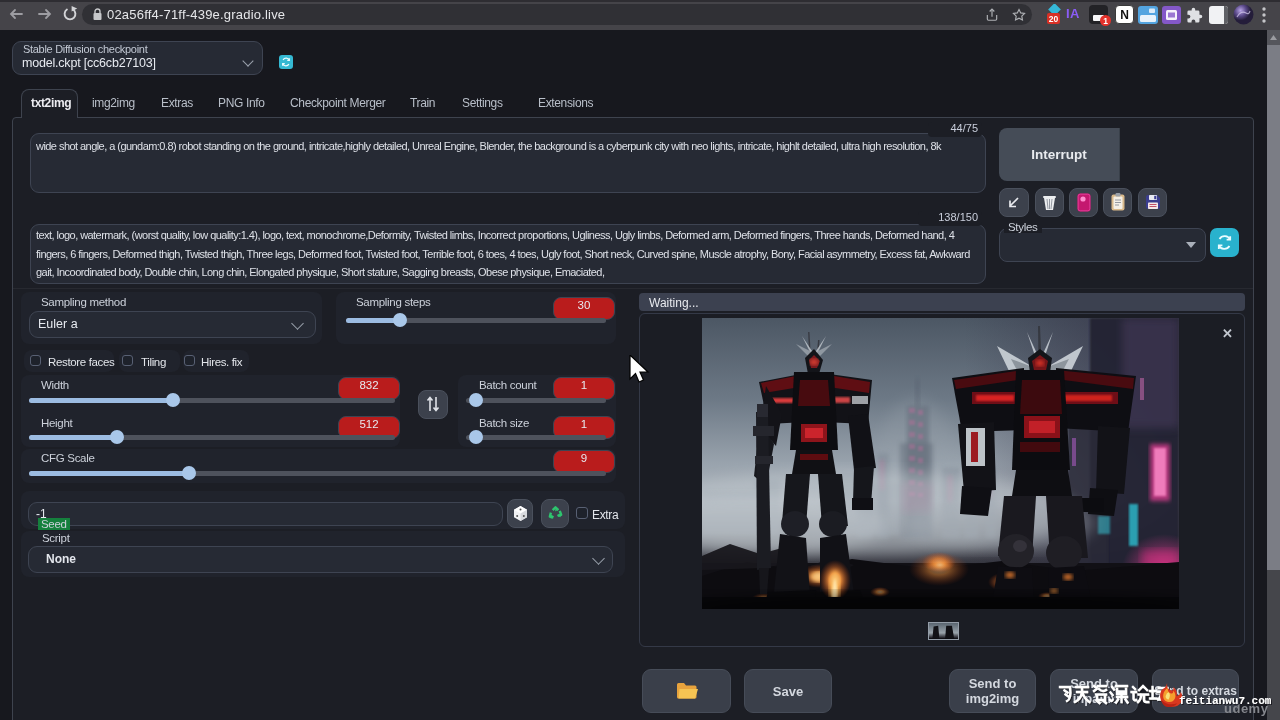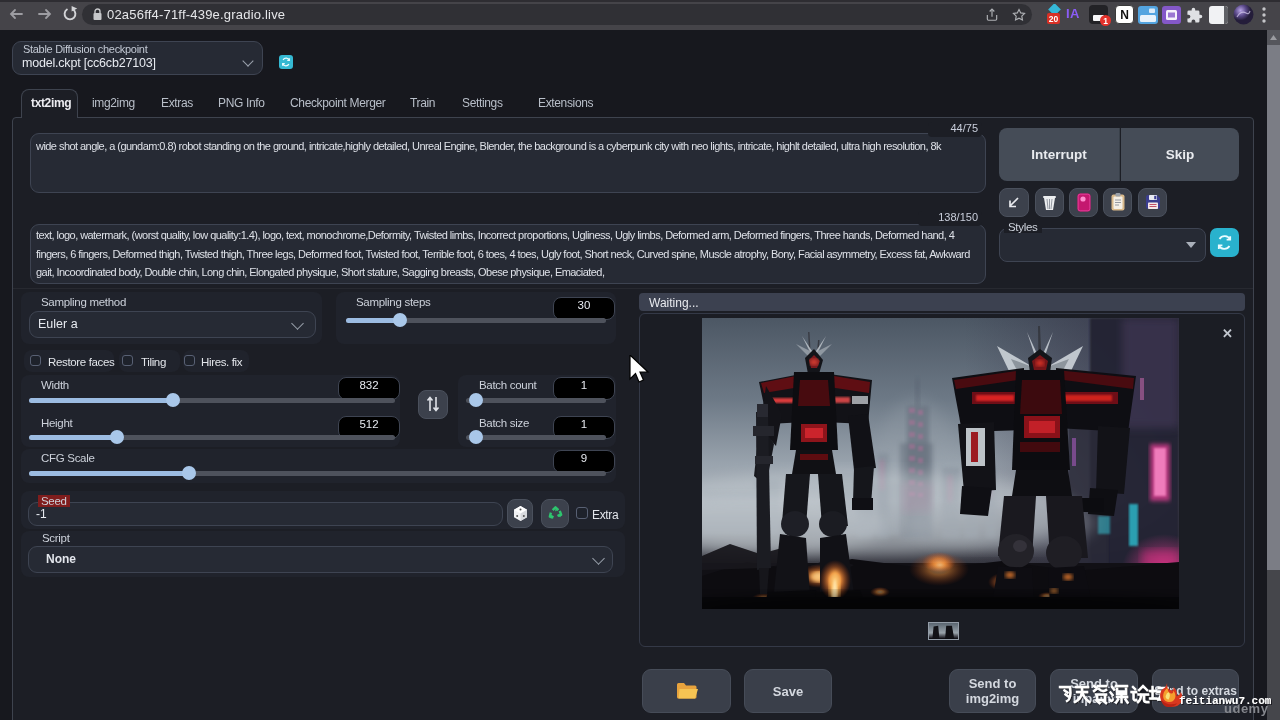--- a/index.html
+++ b/index.html
@@ -12,21 +12,21 @@
   #urlpill { position:absolute; left:82px; top:4px; width:950px; height:21px; border-radius:11px;
     background:#303035; color:#e6e7ea; font-size:13px; line-height:21px; }
   #urlpill .lock { position:absolute; left:10px; top:4px; }
   #urlpill .url { position:absolute; left:25px; top:0px; letter-spacing:0.2px; }
   
   #page { position:absolute; left:0; top:30px; width:1280px; height:690px; background:#17181e; }
   .blk { position:absolute; background:#20232c; border-radius:8px; }
   .inp { position:absolute; background:#262a34; border:1px solid #3e4452; border-radius:9px; color:#e7eaf0; }
   .lbl { position:absolute; color:#ccd1da; font-size:11.5px; letter-spacing:-0.3px; white-space:nowrap; z-index:6; }
   .chev { position:absolute; width:9px; height:9px; border-right:1.6px solid #9aa1ac; border-bottom:1.6px solid #9aa1ac; transform:rotate(45deg); }
-  .numbox { position:absolute; width:62px; height:23px; background:#000000; border:1px solid #3e4452;
+  .numbox { position:absolute; width:62px; height:23px; background:#b91c1c; border:1px solid #3e4452;
      border-radius:8px; color:#e7eaf0; font-size:11.5px; text-align:center; line-height:15px; }
   .track { position:absolute; height:5px; border-radius:3px; background:#4e525c; }
   .fill  { position:absolute; height:5px; border-radius:3px; background:#9cbce2; }
   .thumbd { position:absolute; width:14px; height:14px; border-radius:50%; background:#a9c7e9; top:-5px; }
   .cb { position:absolute; width:11px; height:11px; background:#1e222b; border:1.4px solid #586073; border-radius:3px; }
   .cblbl { position:absolute; color:#e2e5ea; font-size:11.5px; letter-spacing:-0.35px; white-space:nowrap; }
   .gbtn { position:absolute; background:#3c414c; border:1px solid #4a505c; border-radius:8px; }
   .bigbtn { position:absolute; background:#454c57; color:#e9ebef; font-size:13.5px; font-weight:700;
      text-align:center; }
   .botbtn { position:absolute; top:639px; height:44px; background:#3a3f4a; border:1px solid #464c58; border-radius:9px;
@@ -143,21 +143,20 @@
   <div class="abs" style="left:36px;top:107px;width:944px;color:#dde0e7;font-size:11px;letter-spacing:-0.55px;line-height:18.5px">wide shot angle, a (gundam:0.8) robot standing on the ground, intricate,highly detailed, Unreal Engine, Blender, the background is a cyberpunk city with neo lights, intricate, highlt detailed, ultra high resolution, 8k</div>
   <div class="abs" style="left:928px;top:92px;width:54px;height:15px;background:#1c1e25;border-radius:4px;color:#c9cedb;font-size:11px;text-align:right;padding-right:4px">44/75</div>
 
   <div class="inp" style="left:30px;top:194px;width:956px;height:60px"></div>
   <div class="abs" style="left:36px;top:196px;width:944px;color:#dde0e7;font-size:11px;letter-spacing:-0.55px;line-height:18.5px">text, logo, watermark, (worst quality, low quality:1.4), logo, text, monochrome,Deformity, Twisted limbs, Incorrect proportions, Ugliness, Ugly limbs, Deformed arm, Deformed fingers, Three hands, Deformed hand, 4 fingers, 6 fingers, Deformed thigh, Twisted thigh, Three legs, Deformed foot, Twisted foot, Terrible foot, 6 toes, 4 toes, Ugly foot, Short neck, Curved spine, Muscle atrophy, Bony, Facial asymmetry, Excess fat, Awkward gait, Incoordinated body, Double chin, Long chin, Elongated physique, Short stature, Sagging breasts, Obese physique, Emaciated,</div>
   <div class="abs" style="left:918px;top:181px;width:64px;height:15px;background:#1c1e25;border-radius:4px;color:#c9cedb;font-size:11px;text-align:right;padding-right:4px">138/150</div>
 
   <div class="abs" style="left:13px;top:258px;width:1240px;height:1px;background:rgba(255,255,255,0.05)"></div>
 
   <div class="bigbtn" style="left:999px;top:98px;width:121px;height:53px;line-height:53px;border-radius:8px 0 0 8px;border-right:1px solid #394049">Interrupt</div>
-  <div class="bigbtn" style="left:1121px;top:98px;width:118px;height:53px;line-height:53px;border-radius:0 8px 8px 0">Skip</div>
 
   <div class="gbtn" style="left:999px;top:158px;width:30px;height:29px"></div>
   <svg class="abs" style="left:1007px;top:166px" width="13" height="13" viewBox="0 0 13 13">
       <path d="M11 2 L3 10 M3 4.5 V10.5 H9" stroke="#e8eaee" stroke-width="1.7" fill="none"></path>
     </svg>
   <div class="gbtn" style="left:1035px;top:158px;width:29px;height:29px"></div>
   <svg class="abs" style="left:1042px;top:164px" width="15" height="17" viewBox="0 0 15 17">
     <path d="M2 4 L4 16 H11 L13 4 Z" fill="#eceef0"></path>
     <rect x="1" y="2" width="13" height="2" rx="1" fill="#eceef0"></rect>
     <path d="M5 5 L6 15 M7.5 5 L7.5 15 M10 5 L9 15" stroke="#8a8f98" stroke-width="0.9"></path>
@@ -516,21 +515,21 @@
   <div class="track" style="left:466px;top:405px;width:140px"></div>
   <div class="thumbd" style="left:469px;top:400px"></div>
 
   <div class="lbl" style="left:41px;top:422px">CFG Scale</div>
   <div class="numbox" style="left:553px;top:420px">9</div>
   <div class="track" style="left:29px;top:441px;width:577px"></div>
   <div class="fill" style="left:29px;top:441px;width:160px"></div>
   <div class="thumbd" style="left:182px;top:436px"></div>
 
   <div class="blk" style="left:21px;top:461px;width:604px;height:38px"></div>
-  <div class="lbl" style="left:38px;top:465px;background:#7f1d1d;padding:0 3px">Seed</div>
+  <div class="lbl" style="left:38px;top:488px;background:#15803d;padding:0 3px">Seed</div>
   <div class="inp" style="left:28px;top:472px;width:475px;height:24px"></div>
   <div class="abs" style="left:36px;top:477px;color:#e7eaf0;font-size:12px">-1</div>
   <div class="gbtn" style="left:507px;top:469px;width:26px;height:29px"></div>
   <svg class="abs" style="left:512px;top:475px" width="17" height="17" viewBox="0 0 17 17">
     <path d="M8.5 1 L15 4.7 V12.3 L8.5 16 L2 12.3 V4.7 Z" fill="#f2f3f5"></path>
     <path d="M8.5 1 L15 4.7 L8.5 8.4 L2 4.7 Z" fill="#ffffff"></path>
     <path d="M8.5 8.4 L15 4.7 V12.3 L8.5 16 Z" fill="#d8dade"></path>
     <circle cx="8.5" cy="4.6" r="1" fill="#555"></circle>
       <circle cx="5.2" cy="11" r="1" fill="#555"></circle>
       <circle cx="11.8" cy="11" r="1" fill="#555"></circle>

